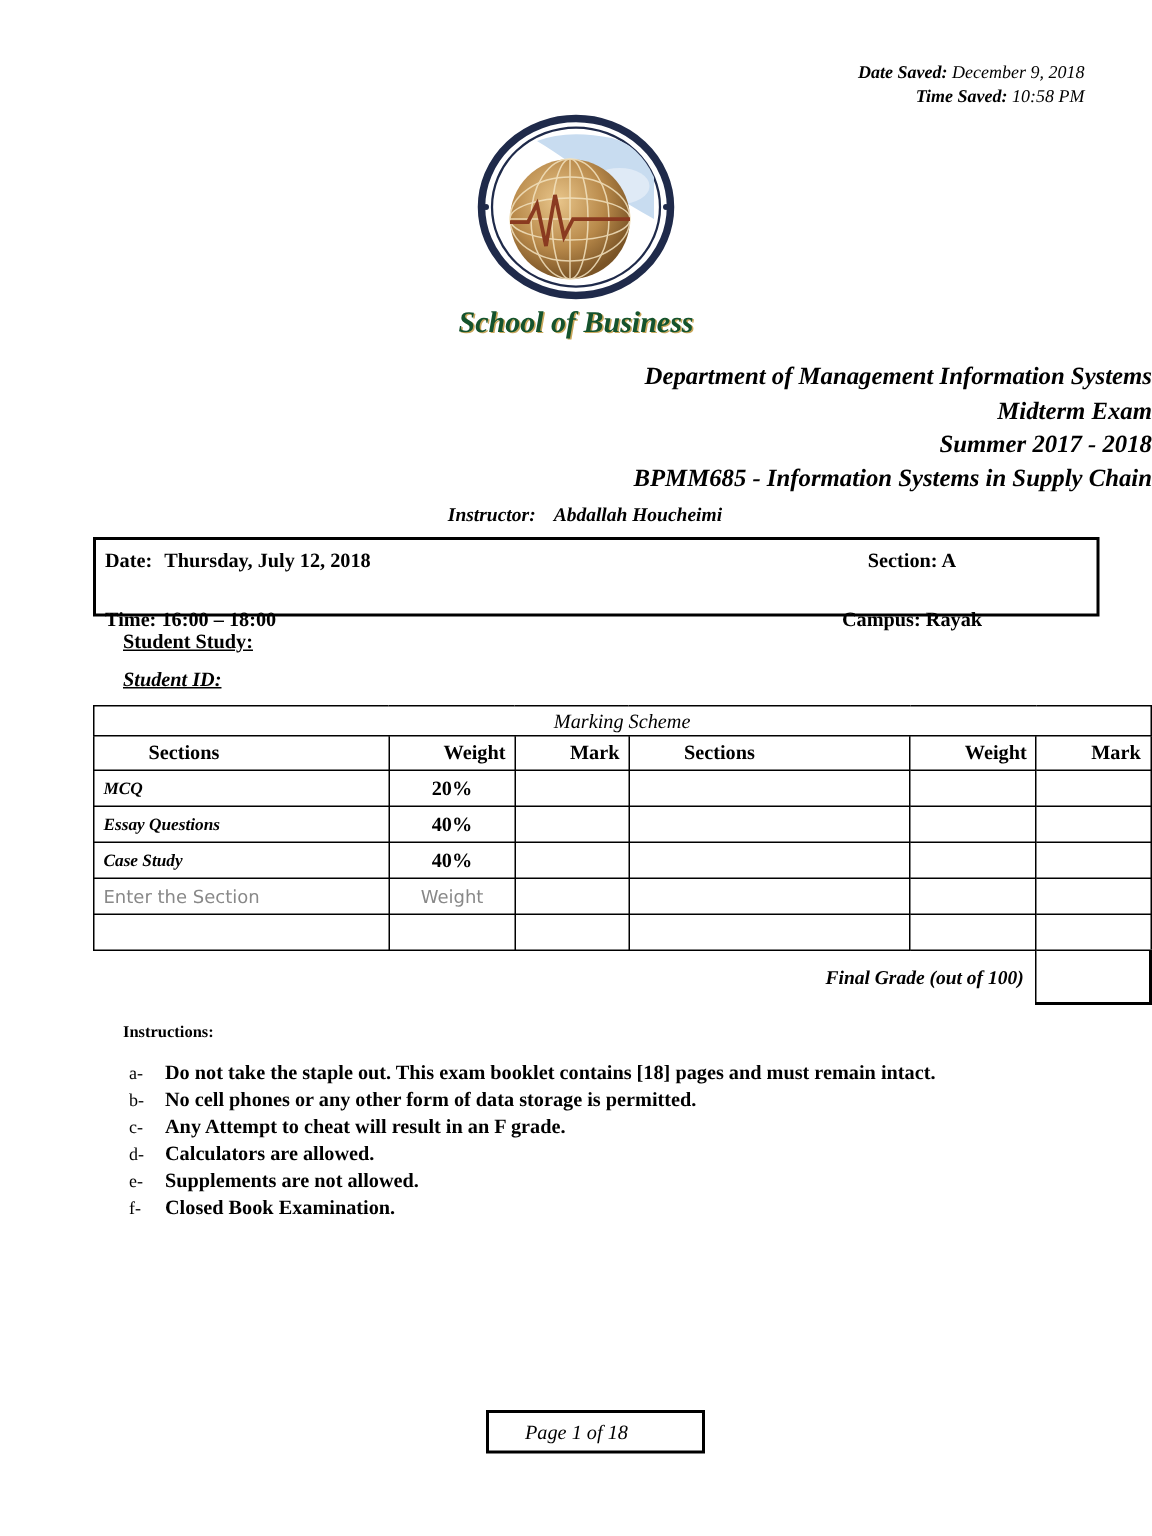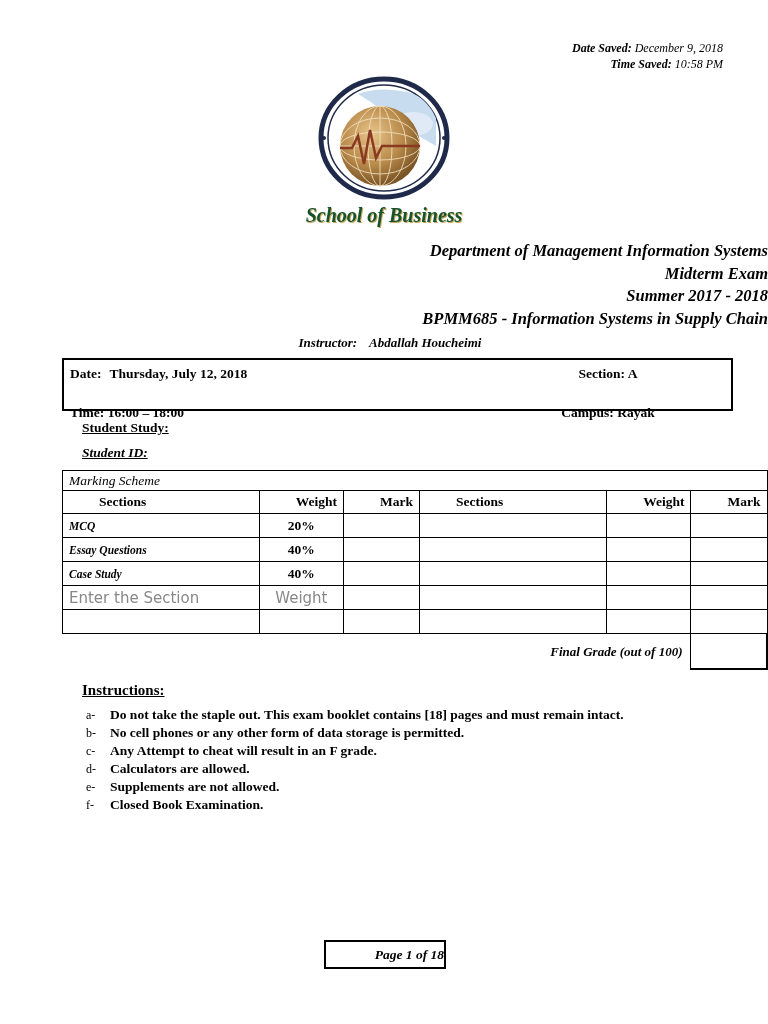--- a/index.html
+++ b/index.html
@@ -30,42 +30,42 @@
   .info-box .lft { position: absolute; left: 0; }
   .info-box .rgt { position: absolute; right: 62px; text-align: center; width: 110px; }
   .info-box .sp { display: inline-block; width: 8px; }
 
   .student { position: absolute; left: 82px; font-weight: bold; font-size: 13.5px;
              text-decoration: underline; }
 
   table.scheme { position: absolute; left: 62px; top: 470px; border-collapse: collapse;
                  font-size: 13.5px; }
   table.scheme td { border: 1.5px solid #000; height: 23px; padding: 0 6px; }
-  table.scheme td.caption { text-align: left; font-style: italic; height: 19px; border-bottom-width: 1.5px; }
+  table.scheme td.caption { text-align: center; font-style: italic; height: 19px; border-bottom-width: 1.5px; }
   table.scheme .hdr td { font-weight: bold; height: 22px; padding-left: 36px; }
   table.scheme .c { text-align: center; }
   table.scheme .sec { font-style: italic; font-weight: bold; font-size: 11.5px; }
   table.scheme .wt { font-weight: bold; text-align: center; }
   table.scheme .ph { color: #888; font-family: "DejaVu Sans", "Liberation Sans", sans-serif;
-                     font-size: 15px; }
+                     font-size: 12px; }
   table.scheme td.final { border: none; text-align: right; font-weight: bold; font-style: italic;
                           font-size: 13px; height: 34px; padding-right: 8px; }
   table.scheme td.final-box { height: 34px; border-right-width: 2px; border-bottom-width: 2px; }
 
-  .instr-title { position: absolute; left: 82px; top: 682px; font-weight: bold; font-size: 15px;
-                 text-decoration: underline; }
+  .instr-title { position: absolute; left: 82px; top: 682px; font-weight: bold; font-size: 11px;
+                 }
   ul.instr { position: absolute; left: 86px; top: 706px; margin: 0; padding: 0; list-style: none;
              font-size: 13.5px; line-height: 18px; }
   ul.instr li { display: flex; }
   ul.instr .mark { width: 24px; font-size: 12px; }
   ul.instr .txt { font-weight: bold; }
 
   .page-box { position: absolute; left: 324px; top: 940px; width: 118px; height: 25px;
-              border: 2px solid #000; text-align: right; font-weight: bold; font-style: italic;
-              font-size: 13.5px; line-height: 25px; }
+              border: 2px solid #000; text-align: left; font-weight: normal; font-style: italic;
+              font-size: 13.5px; line-height: 25px; padding-left: 24px; }
 </style>
 </head>
 <body>
 
 <div class="saved">
   <div><b>Date Saved:</b> <span>December 9, 2018</span></div>
   <div><b>Time Saved:</b> <span>10:58 PM</span></div>
 </div>
 
 <div class="logo">

